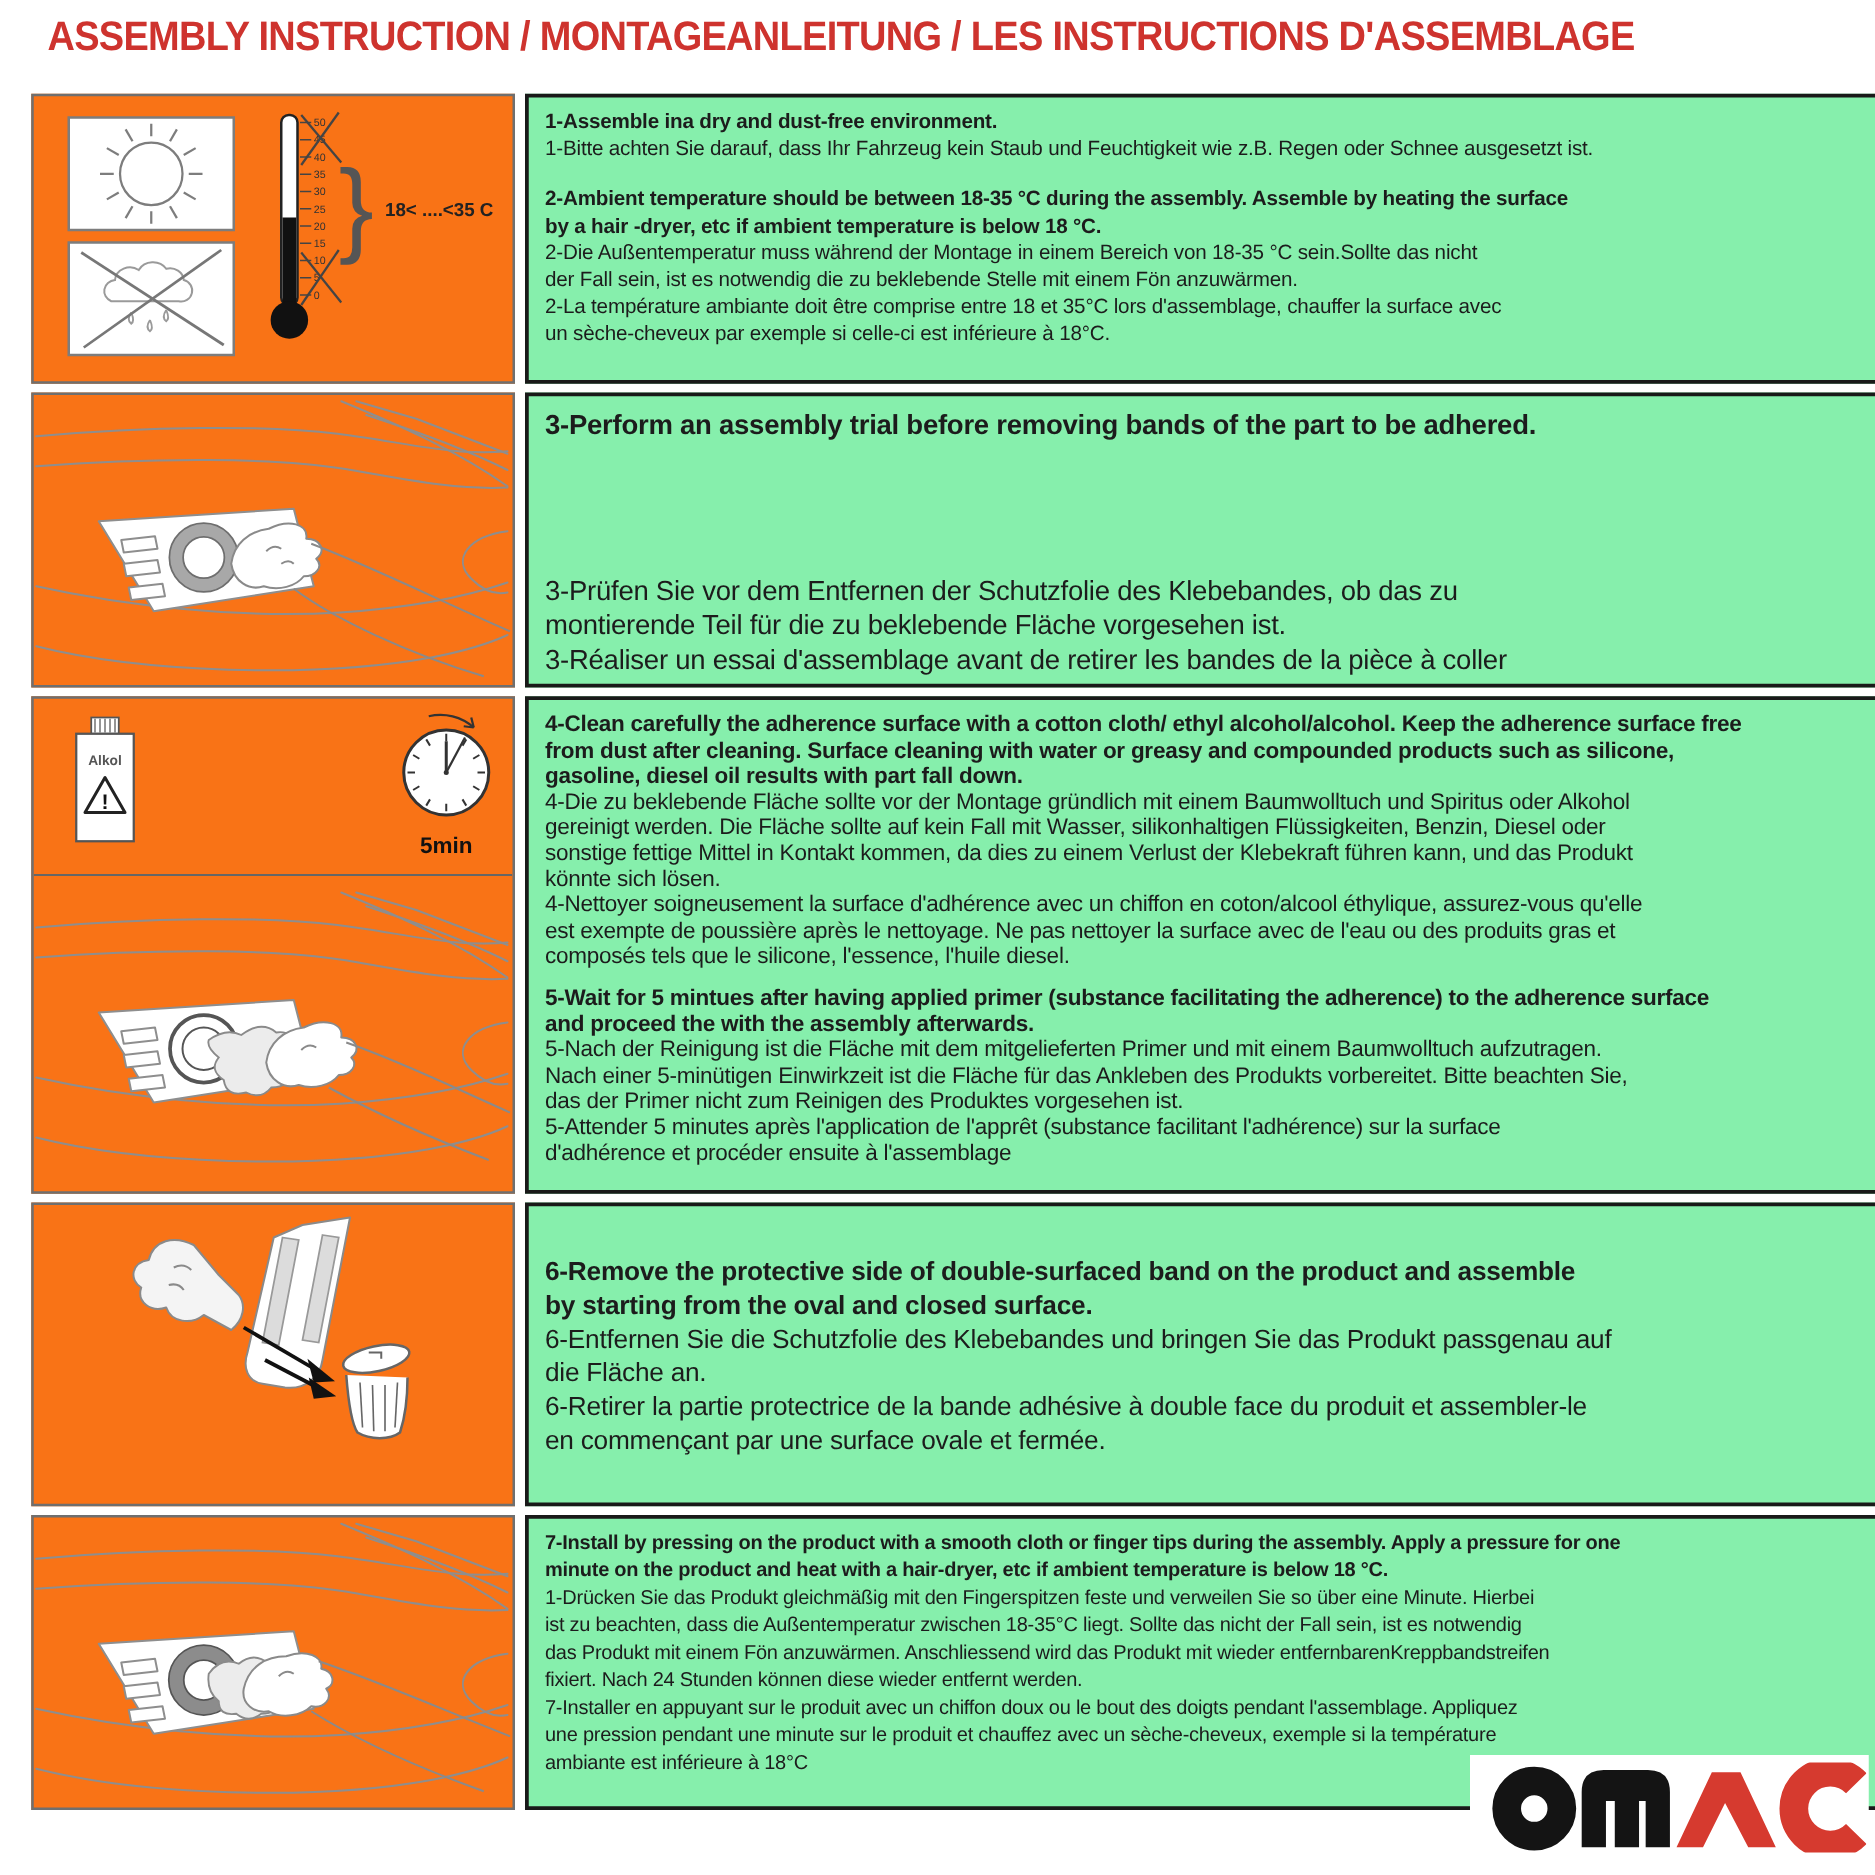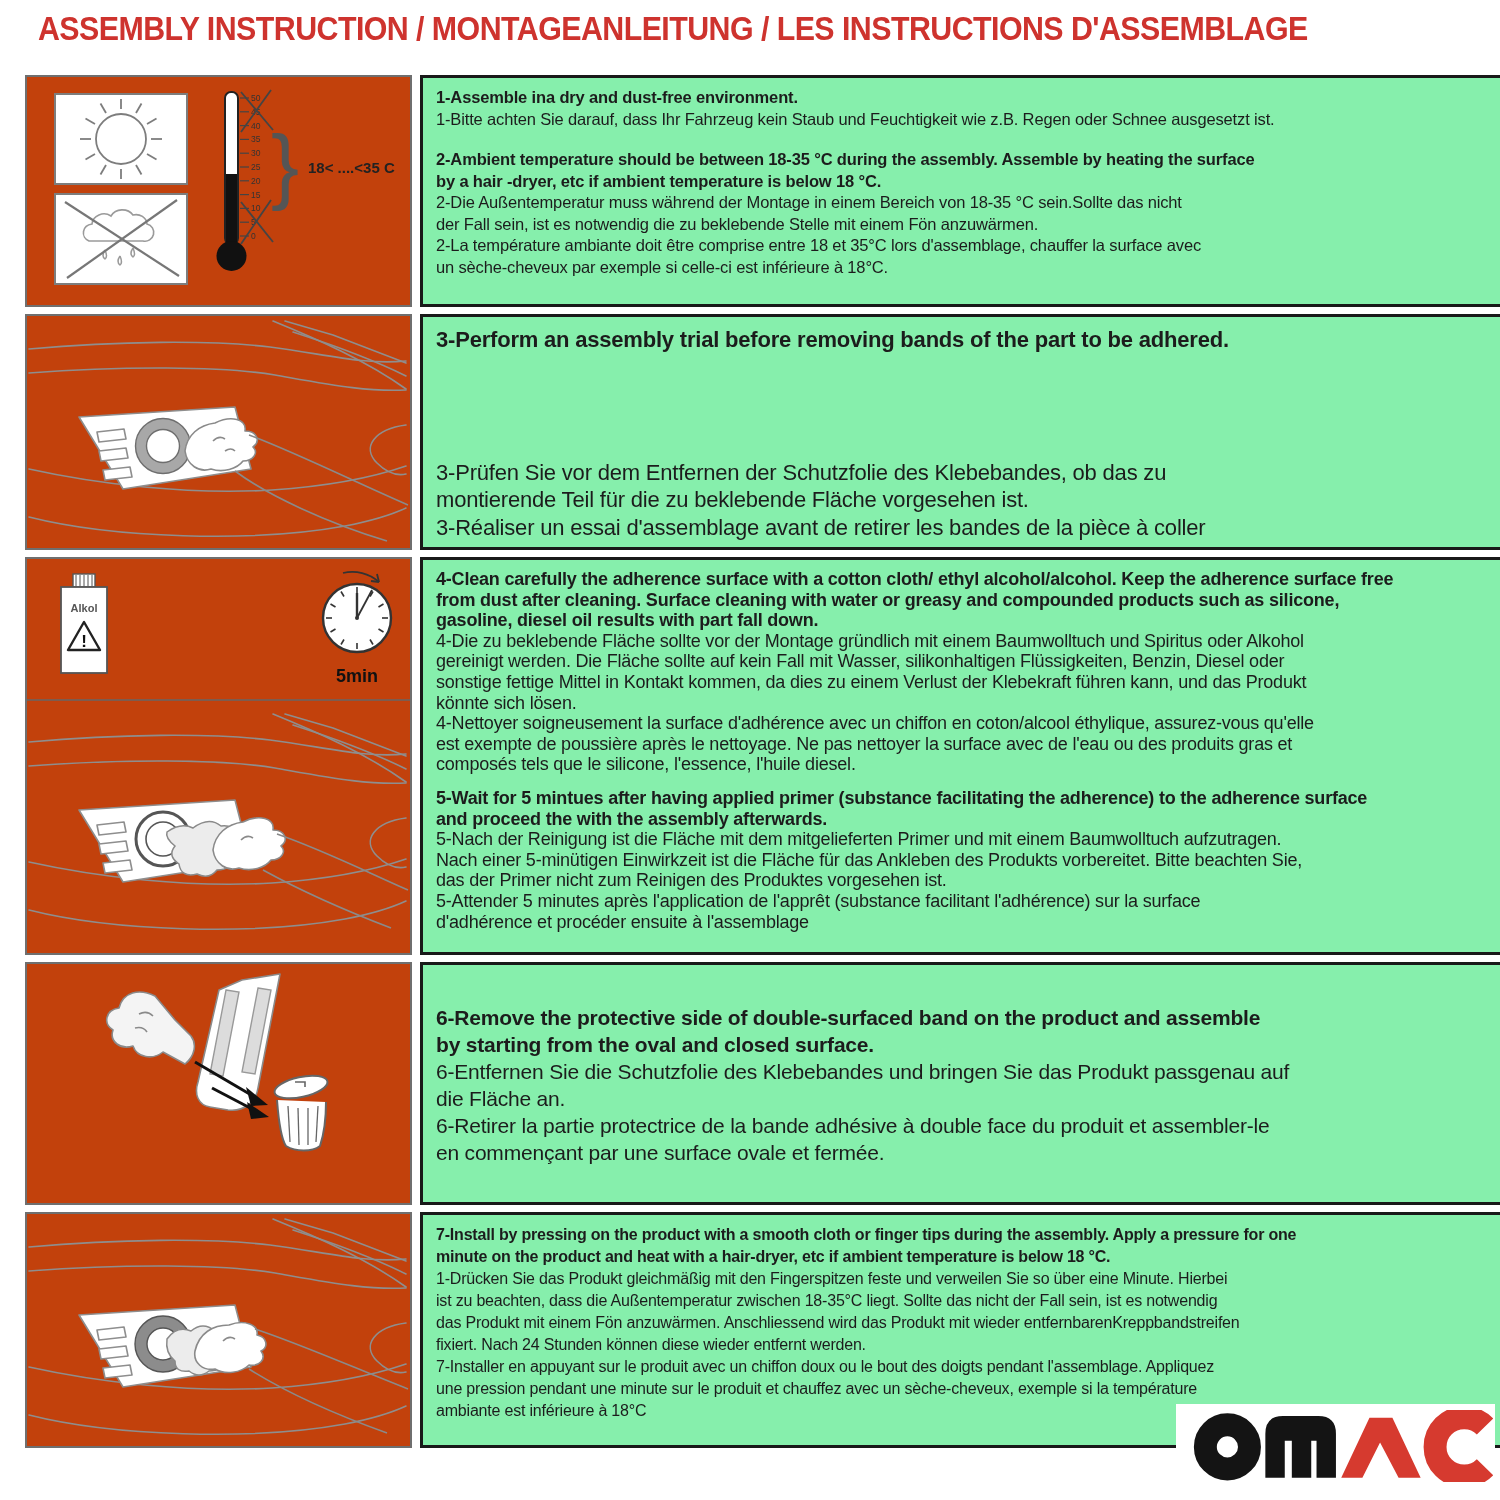--- a/index.html
+++ b/index.html
@@ -5,21 +5,21 @@
   *{margin:0;padding:0;box-sizing:border-box}
   html,body{background:#fff}
   body{width:1500px;height:1500px;position:relative;overflow:hidden;
        font-family:"Liberation Sans",sans-serif;color:#1c1c1c}
   .title{position:absolute;left:38px;top:10px;font-size:33px;font-weight:bold;
          letter-spacing:-0.6px;color:#ce332e;white-space:nowrap;
          transform:scaleX(0.92);transform-origin:left center}
   .rows{position:absolute;left:25px;top:75px;display:flex;flex-direction:column;gap:7px}
   .row{display:flex;gap:8px}
   .row-1{height:232px}.row-2{height:236px}.row-3{height:398px}.row-4{height:243px}.row-5{height:236px}
-  .illus{width:387px;height:100%;border:2px solid #6f6f6f;background:#c2410c;flex:none;overflow:hidden}
+  .illus{width:387px;height:100%;border:2px solid #6f6f6f;background:#f97316;flex:none;overflow:hidden}
   .illus svg{width:100%;height:100%;display:block}
   .textbox{width:1151px;height:100%;border:3px solid #191919;background:#86efac;
            padding:9px 12px 6px 13px;overflow:hidden}
   .textbox .line{min-height:1em}
   .bold{font-weight:bold}
   .block.gap{margin-bottom:19px}
   .t-s{font-size:16.5px;line-height:21.5px;letter-spacing:-0.15px}
   .t-l{font-size:22px;line-height:27.5px;letter-spacing:-0.2px;
        display:flex;flex-direction:column;justify-content:space-between}
   .t-s3{font-size:18px;line-height:20.6px;letter-spacing:-0.2px}

